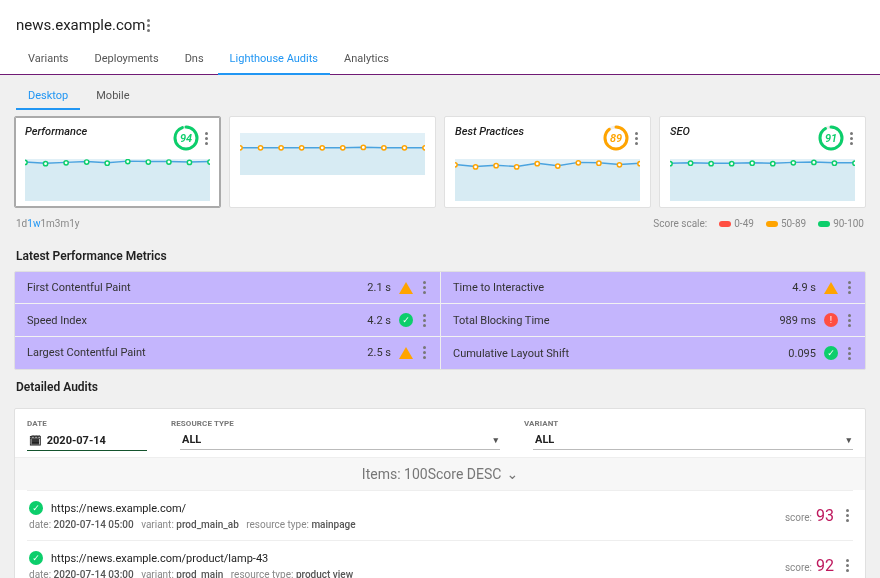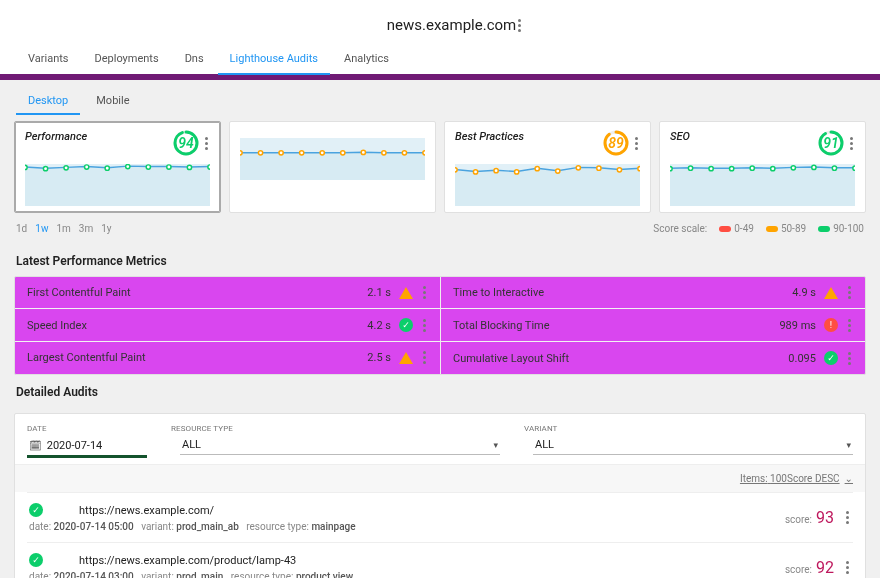--- a/index.html
+++ b/index.html
@@ -9,34 +9,33 @@
     color: #212121;
     background: #fff;
     width: 880px;
   }
   .header {
     padding: 12px 16px 0 16px;
     background: #fff;
   }
   .header-top {
     display: flex;
-    justify-content: center;
+    justify-content: flex-start;
     align-items: center;
     padding: 4px 0 10px 0;
-    margin-left: 30px;
   }
   .site-title {
     font-size: 15px;
     font-weight: 400;
     color: #212121;
   }
   .main-tabs {
     display: flex;
     gap: 2px;
-    border-bottom: 6px solid #701a75;
+    border-bottom: 1px solid #701a75;
     margin: 0 -16px;
     padding: 0 16px;
   }
   .main-tab {
     padding: 8px 12px;
     font-size: 11px;
     color: #555;
     cursor: pointer;
   }
   .main-tab.active {
@@ -93,21 +92,21 @@
     font-weight: 500;
     color: #212121;
   }
   .card-right { display:flex; align-items:center; gap:4px; }
   .score-ring {
     position: relative;
     width: 26px;
     height: 26px;
     border-radius: 50%;
     display:flex; align-items:center; justify-content:center;
-    font-size: 14px;
+    font-size: 11px;
     font-weight: 600;
   }
   .score-ring svg { position:absolute; inset:0; transform: rotate(-90deg);}
   .score-text { position: relative; z-index:1; }
 
   .spark {
     margin-top: 8px;
     width: 100%;
     height: 42px;
     background: #e1f0f7;
@@ -115,34 +114,34 @@
   }
   .spark svg { position:absolute; inset:0; width:100%; height:100%; }
 
   .range-legend {
     display: flex;
     justify-content: space-between;
     padding: 6px 16px 10px 16px;
     font-size: 10px;
     color: #888;
   }
-  .range-selector { display:flex; gap:8px; }
+  .range-selector { display:flex; }
   .range-item { cursor:pointer; }
   .range-item.active { color:#2196f3; }
   .legend { display:flex; gap:12px; align-items:center; }
   .legend-pill { width:12px; height:6px; border-radius:3px; display:inline-block; vertical-align:middle; margin-right:3px;}
 
   .section-title {
     font-size: 12px;
     font-weight: 600;
     padding: 10px 16px 8px 16px;
     color: #212121;
   }
   .metrics-panel {
-    background: #d946ef;
+    background: #c4b5fd;
     margin: 0 14px;
     border: 1px solid #e0e0e0;
     border-radius: 2px;
     display: flex;
   }
   .metrics-col { flex:1 1 50%; }
   .metrics-col + .metrics-col { border-left: 1px solid #eee; }
   .metric-row {
     display:flex;
     align-items:center;
@@ -161,47 +160,46 @@
   .more-dots { display:flex; flex-direction:column; gap:2px; padding:0 2px; cursor:pointer;}
   .more-dots span { width:3px; height:3px; background:#777; border-radius:50%; }
 
   .audits-panel {
     background: #fff;
     margin: 6px 14px 14px 14px;
     border: 1px solid #e0e0e0;
     border-radius: 2px;
     padding: 8px 12px 0 12px;
   }
-  .filters { display:flex; gap:24px; padding: 2px 0 6px 0; }
+  .filters { display:flex; gap:24px; padding: 2px 0 6px 0; font-weight: bold; }
   .filter-item { display:flex; flex-direction:column; gap:2px; }
   .filter-label { font-size:8px; color:#777; letter-spacing:0.1px;}
-  .filter-date { width:120px; display:flex; align-items:center; gap:5px; border-bottom:3px solid #14532d; padding:3px 2px;}
+  .filter-date { width:120px; display:flex; align-items:center; gap:5px; border-bottom:1px solid #14532d; padding:3px 2px;}
   .filter-select { width:320px; display:flex; justify-content:space-between; align-items:center; border-bottom:1px solid #bbb; padding:3px 2px; font-size:11px;margin-left:9px;}
   .caret { font-size:9px; color:#555; }
 
   .items-bar {
-    display:flex; justify-content:flex-end; align-items:center;
-    font-size:10px; color:#777;
+    display:flex; justify-content:center; align-items:center;
+    font-size:14px; color:#777;
     padding: 8px 2px;
     margin: 0 -12px;
     padding-left:12px; padding-right:12px;
     border-top:1px solid #eee;
     background:#f7f7f7;
-    text-decoration:underline;
   }
   .sort { display:flex; align-items:center; gap:5px; cursor:pointer;}
 
   .audit-item {
     padding: 10px 2px 10px 2px;
     border-top: 1px solid #eee;
     display:flex; justify-content:space-between; align-items:center;
   }
   .audit-left { display:flex; flex-direction:column; gap:4px; }
   .audit-url-row { display:flex; align-items:center; gap:8px; }
-  .audit-url { font-size:11px; color:#222;margin-left:28px;}
+  .audit-url { font-size:11px; color:#222;}
   .audit-meta { font-size:10px; color:#888; }
   .audit-meta b { color:#555; font-weight:500; }
   .audit-right { display:flex; align-items:center; gap:10px;}
   .audit-score { font-size:10px; color:#888; display:flex; align-items:baseline; gap:4px;}
   .audit-score-big { font-size:16px; color:#be185d; }
 
   .cal-ic::before { content:"🗓"; font-size:10px;}
 </style>
 </head>
 <body>

